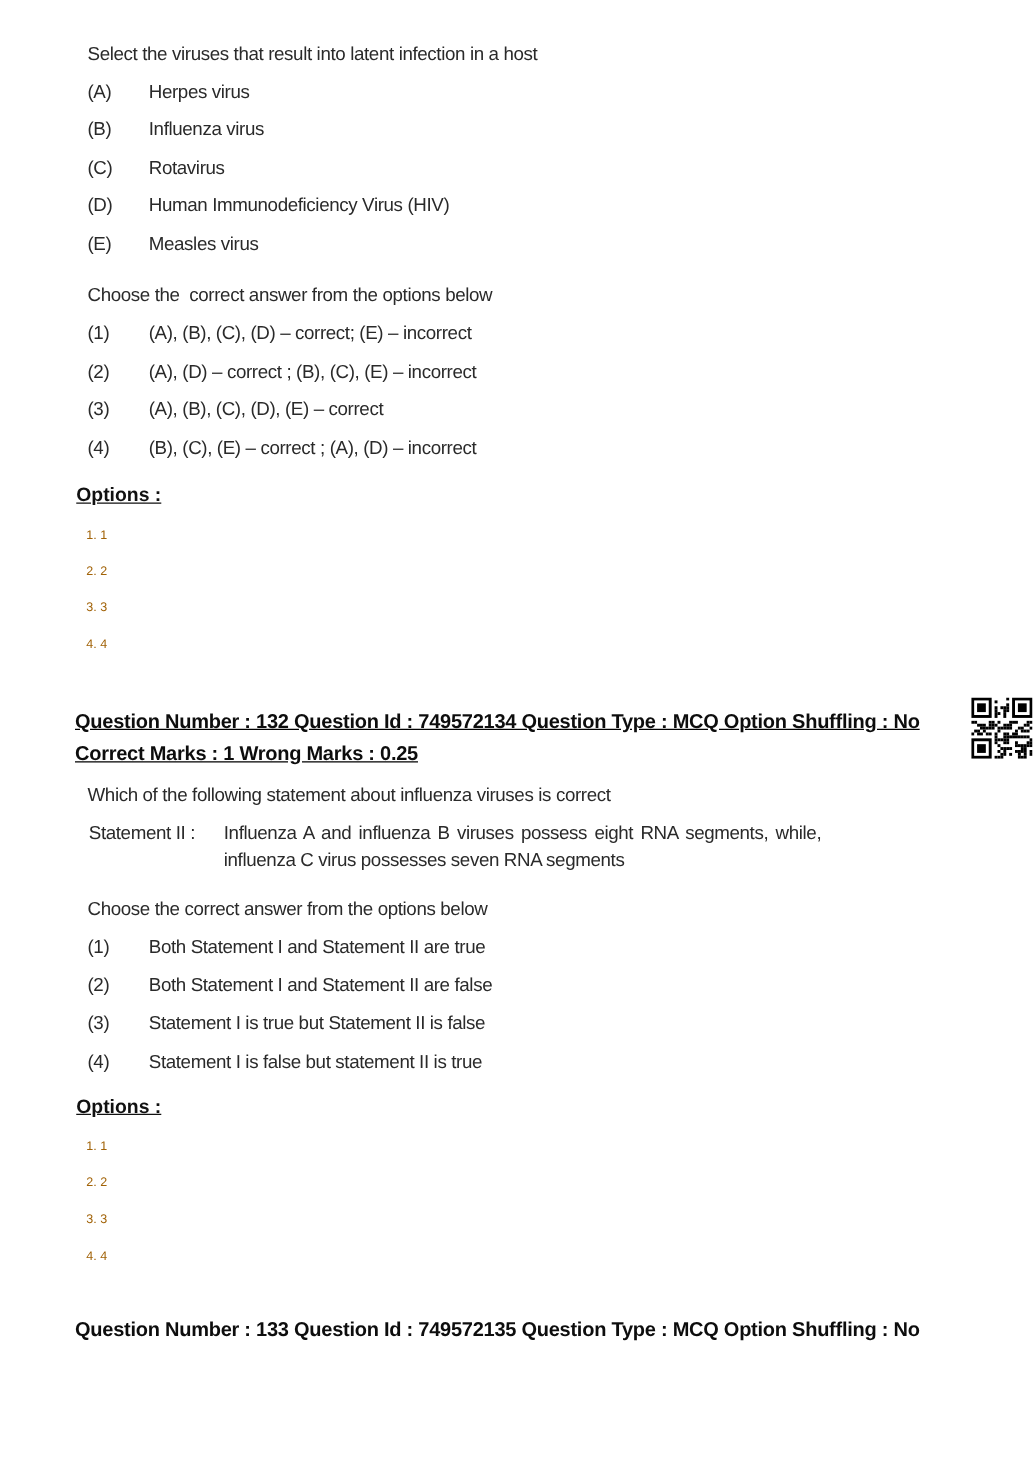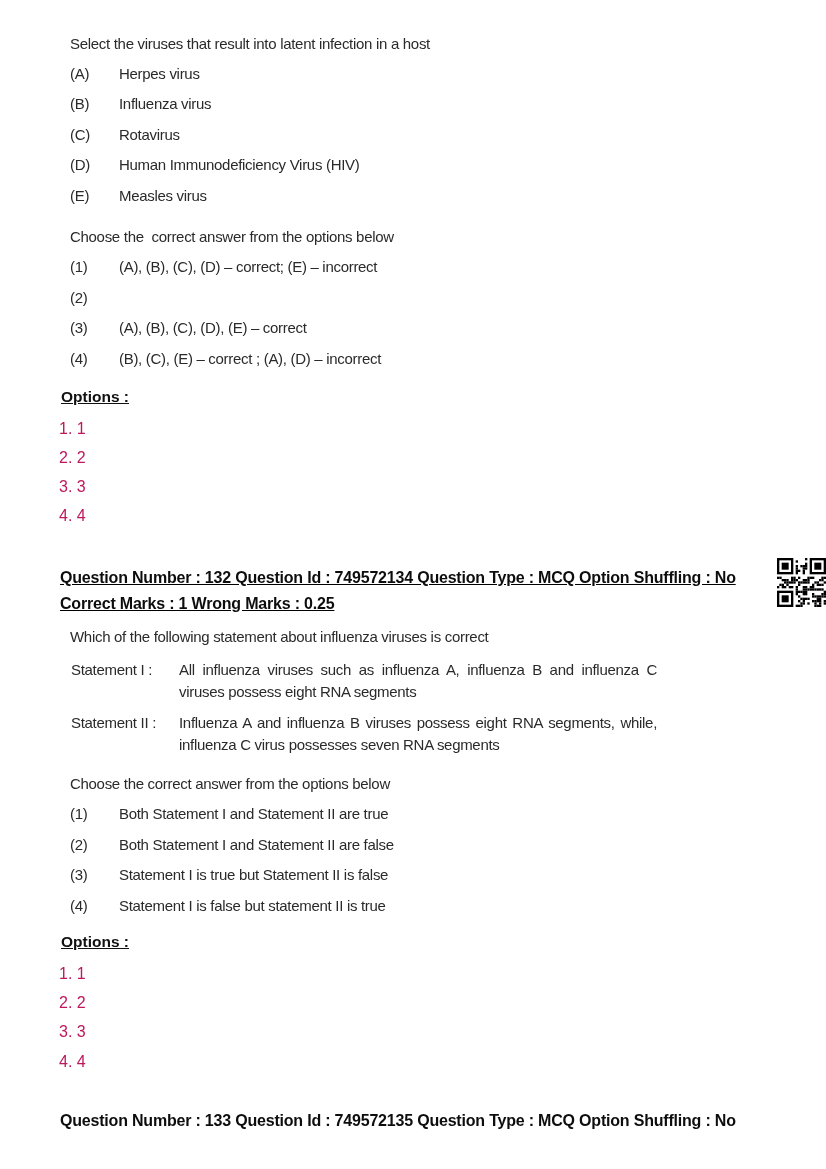--- a/index.html
+++ b/index.html
@@ -20,21 +20,21 @@
 
   
   .meta {
     margin-left:33px; font-weight:bold; color:#0d0d0d;
     font-size:16px; line-height:26px; letter-spacing:-0.2px; white-space:nowrap;
   }
 
   
   .opt-head { margin-left:34px; font-weight:bold; font-size:15.5px; color:#111111; line-height:22px;text-decoration:underline; }
   .opt-items { margin-top:6px; }
-  .opt-item { margin-left:32px; font-size:16px; color:#be185d; height:29.3px; line-height:29.3px; }
+  .opt-item { margin-left:42px; font-size:10px; color:#a16207; height:29.3px; line-height:29.3px; }
 
   
   .stmt { display:flex; margin-left:44px; }
   .stmt .slbl { width:108px; flex:none; line-height:22px; }
   .stmt .stxt { width:478px; line-height:22px; text-align:justify; }
 
   
   #q131-prompt   { margin-top:34px; }
   #q131-choose   { margin-top:16px; }
   #q131-answers  { margin-top:5px; }
@@ -88,20 +88,21 @@
 
     <p id="q131-choose" class="qtext choose">Choose the  correct answer from the options below</p>
 
     <div id="q131-answers" class="rows">
       <div class="row qtext">
         <span class="lbl">(1)</span>
         <span>(A), (B), (C), (D) – correct; (E) – incorrect</span>
       </div>
       <div class="row qtext">
         <span class="lbl">(2)</span>
+        <span>(A), (D) – correct ; (B), (C), (E) – incorrect</span>
       </div>
       <div class="row qtext">
         <span class="lbl">(3)</span>
         <span>(A), (B), (C), (D), (E) – correct</span>
       </div>
       <div class="row qtext">
         <span class="lbl">(4)</span>
         <span>(B), (C), (E) – correct ; (A), (D) – incorrect</span>
       </div>
     </div>
@@ -116,24 +117,20 @@
   </section>
 
   <section>
     <div id="q132-header">
       <div class="meta">Question Number : 132 Question Id : 749572134 Question Type : MCQ Option Shuffling : No</div>
       <div class="meta">Correct Marks : 1 Wrong Marks : 0.25</div>
     </div>
 
     <p id="q132-prompt" class="qtext prompt">Which of the following statement about influenza viruses is correct</p>
 
-    <div id="q132-stmt1" class="stmt qtext">
-      <span class="slbl">Statement I :</span>
-      <span class="stxt">All influenza viruses such as influenza A, influenza B and influenza C viruses possess eight RNA segments</span>
-    </div>
     <div id="q132-stmt2" class="stmt qtext">
       <span class="slbl">Statement II :</span>
       <span class="stxt">Influenza A and influenza B viruses possess eight RNA segments, while, influenza C virus possesses seven RNA segments</span>
     </div>
 
     <p id="q132-choose" class="qtext choose">Choose the correct answer from the options below</p>
 
     <div id="q132-answers" class="rows">
       <div class="row qtext">
         <span class="lbl">(1)</span>

